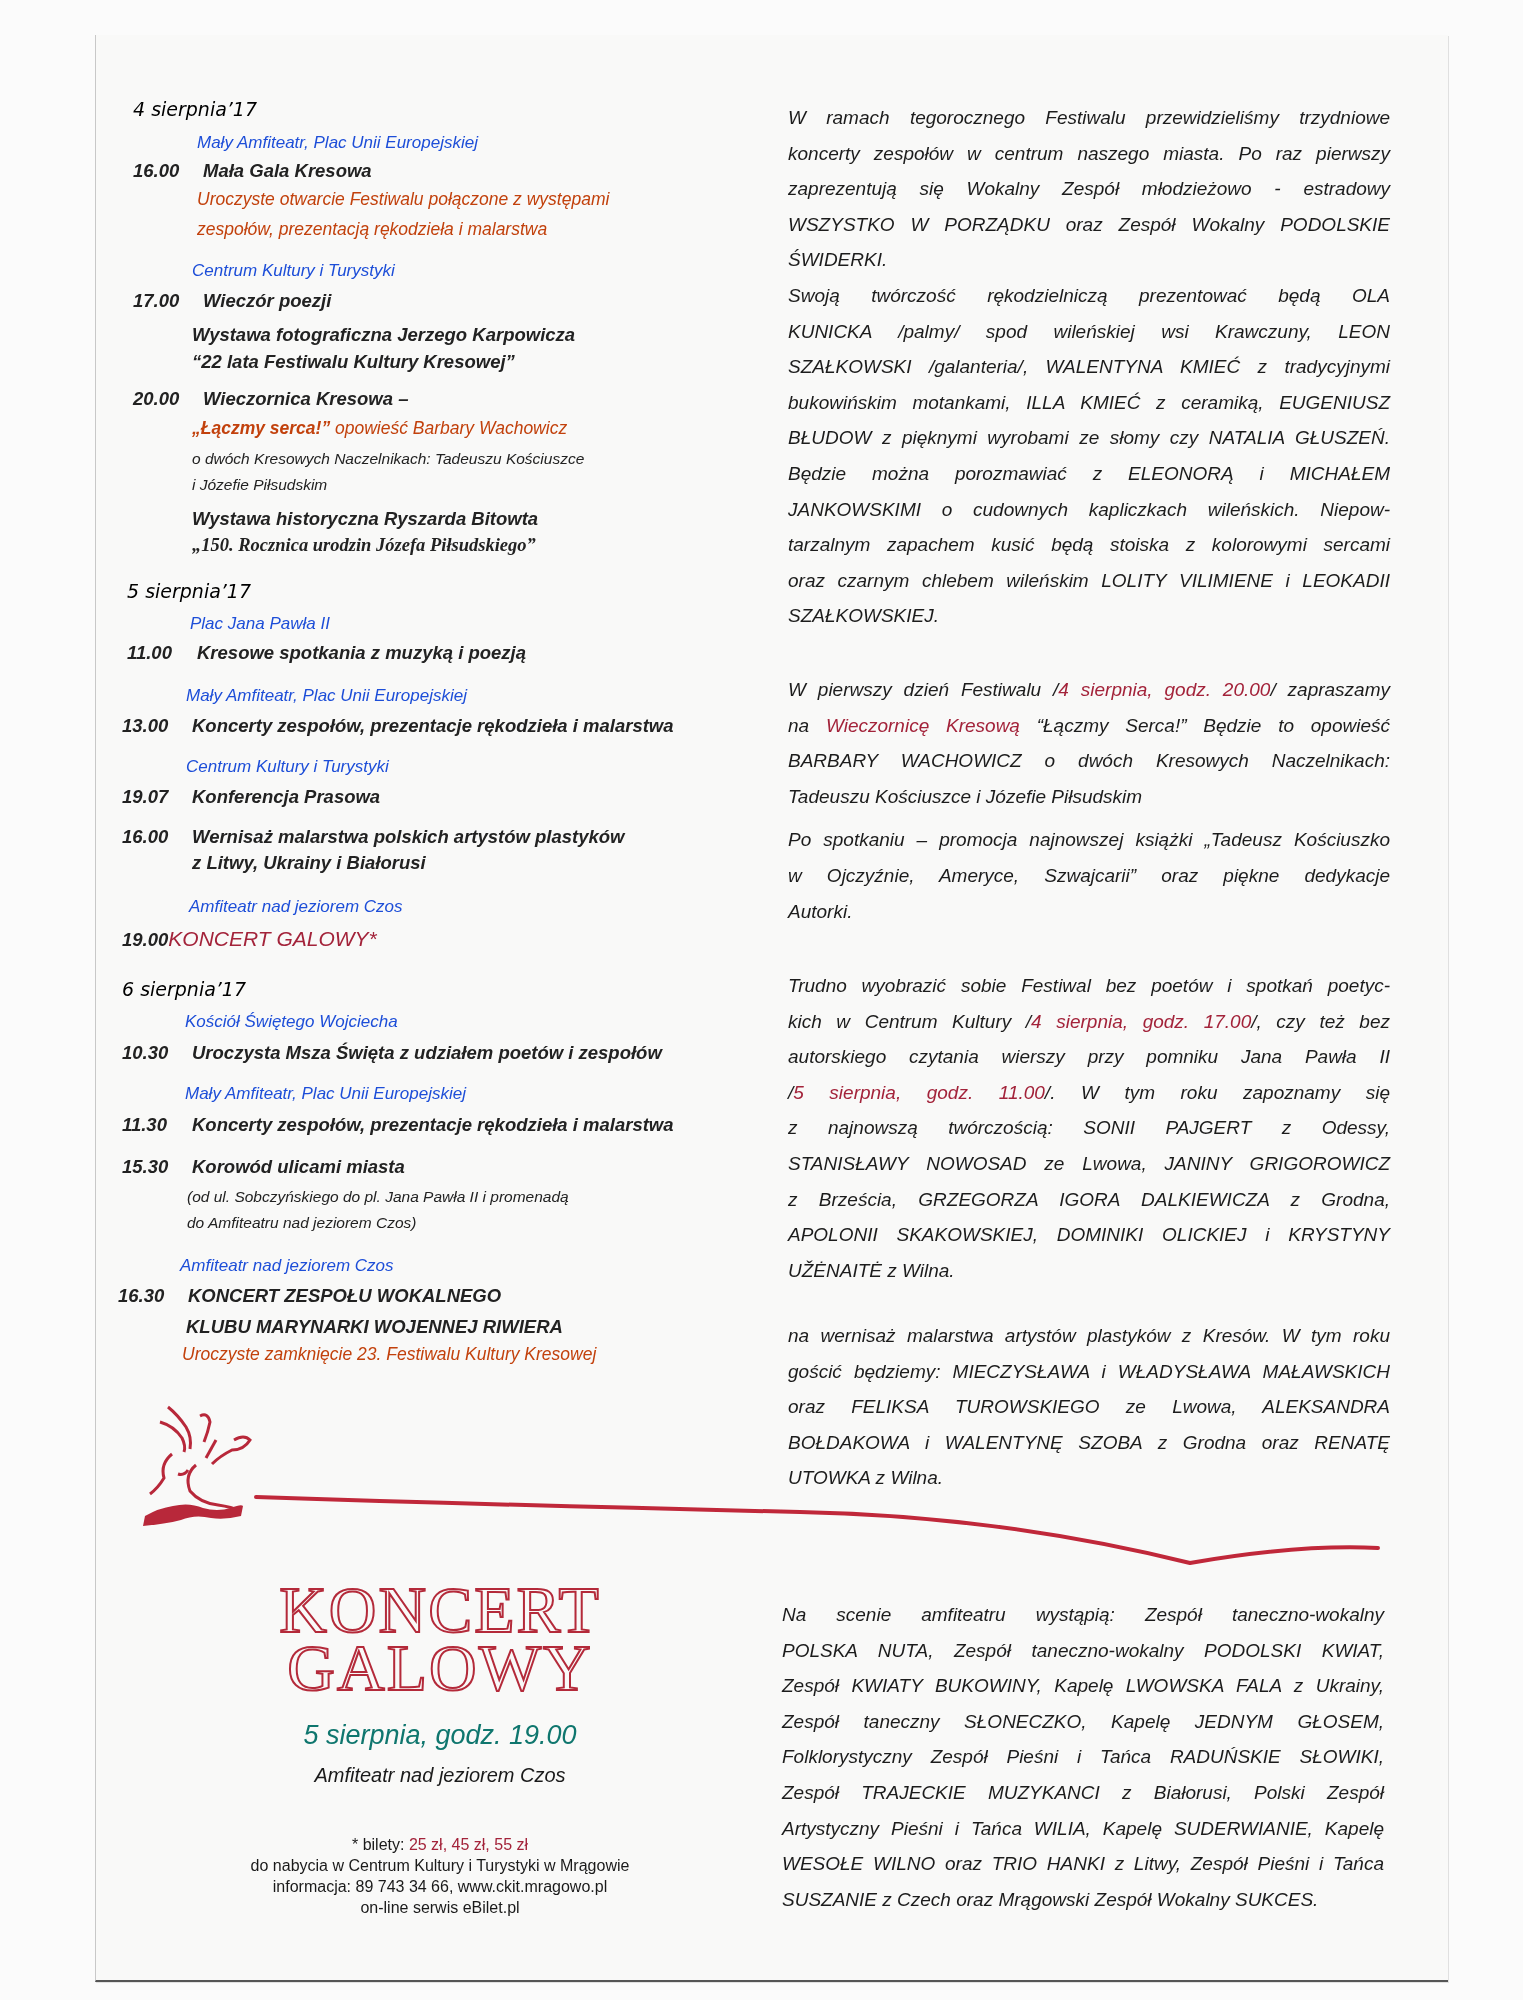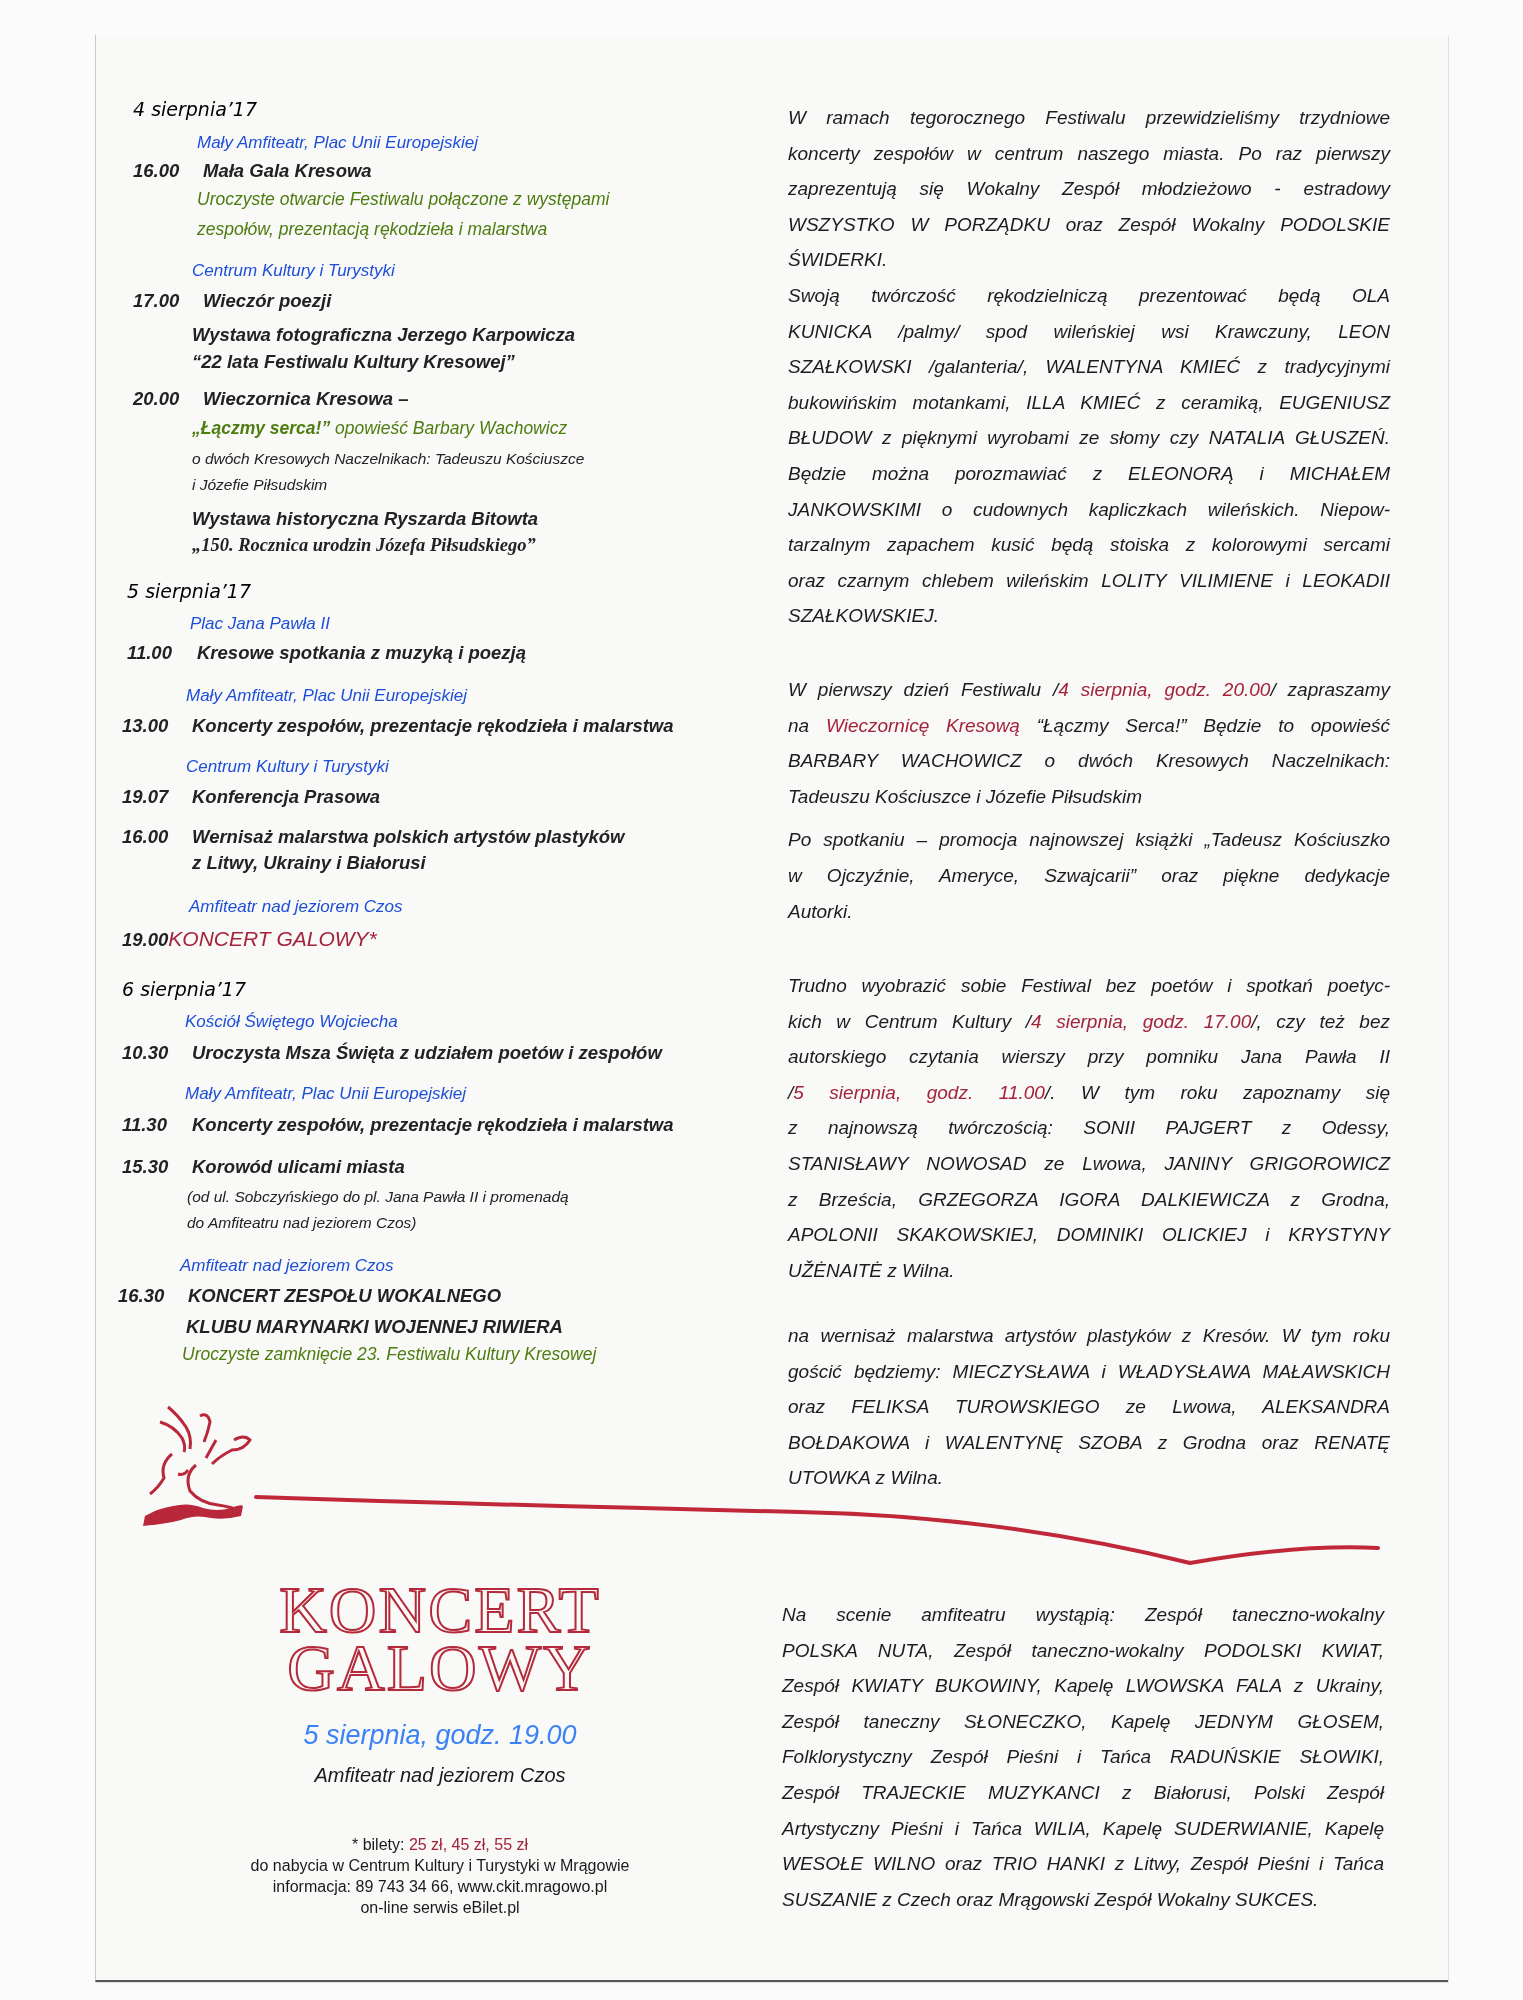--- a/index.html
+++ b/index.html
@@ -62,21 +62,21 @@
     }
     .ev .time {
       display: inline-block;
       width: 70px;
       font-weight: bold;
     }
     .desc {
       position: absolute;
       font-style: italic;
       font-size: 17.5px;
-      color: #4d7c0f;
+      color: #c2410c;
       font-family: "Liberation Sans", sans-serif;
       white-space: nowrap;
     }
     .desc-small {
       position: absolute;
       font-style: italic;
       font-size: 15.5px;
       color: #222;
       font-family: "Liberation Sans", sans-serif;
       white-space: nowrap;
@@ -134,21 +134,21 @@
       line-height: 60px;
       font-weight: normal;
     }
     .kg-date {
       position: absolute;
       left: 200px;
       width: 480px;
       text-align: center;
       font-style: italic;
       font-size: 27px;
-      color: #3b82f6;
+      color: #0f766e;
       font-family: "Liberation Sans", sans-serif;
     }
     .kg-venue {
       position: absolute;
       left: 200px;
       width: 480px;
       text-align: center;
       font-style: italic;
       font-size: 20px;
       color: #1a1a1a;

